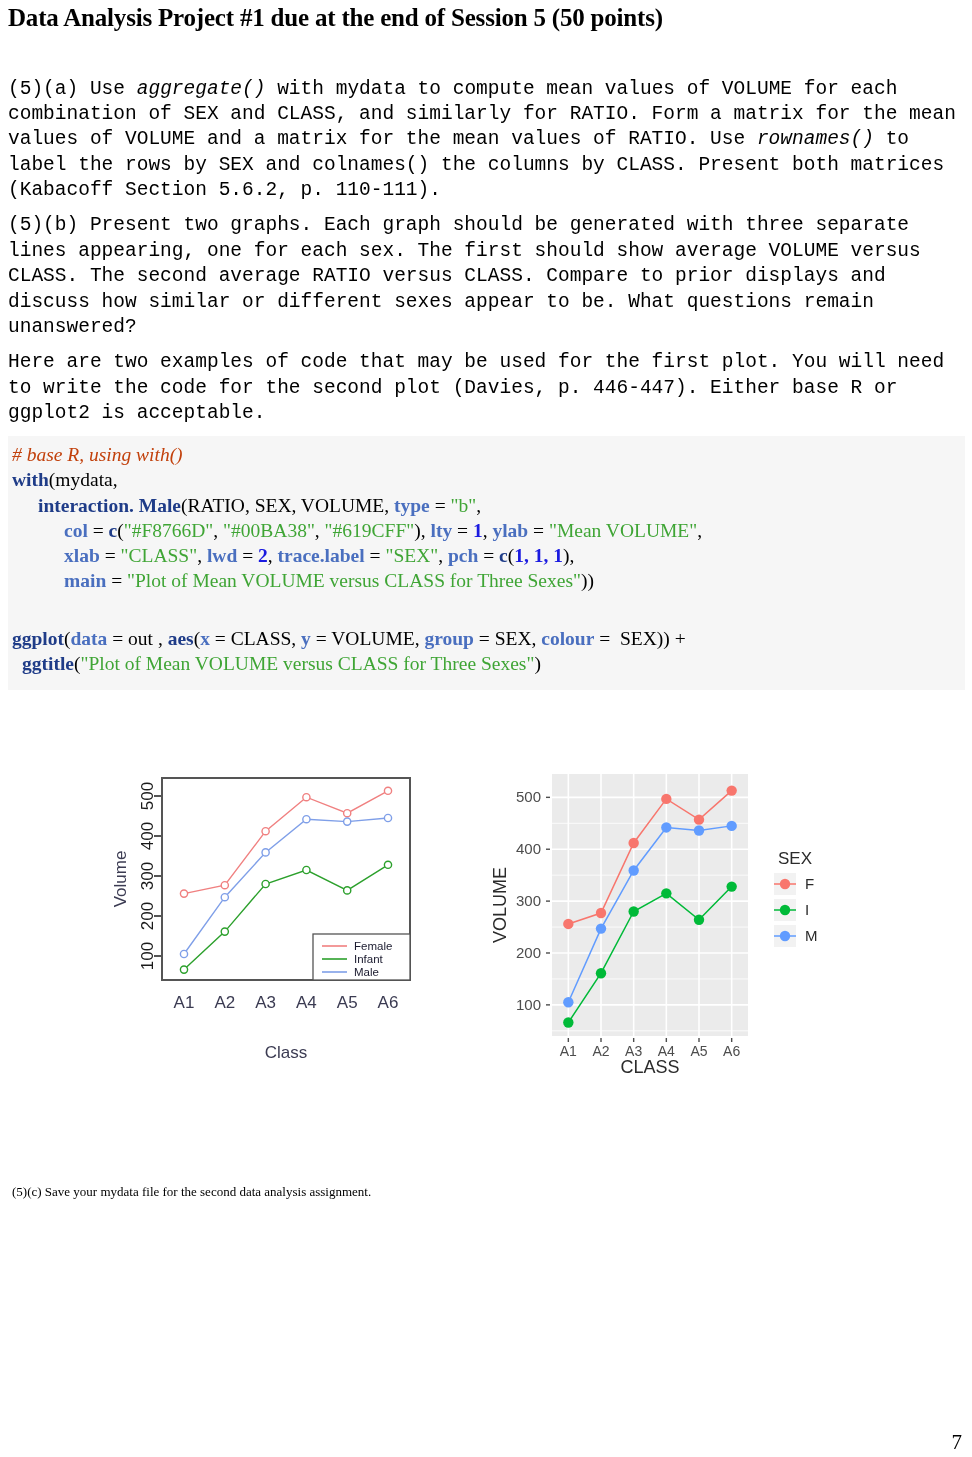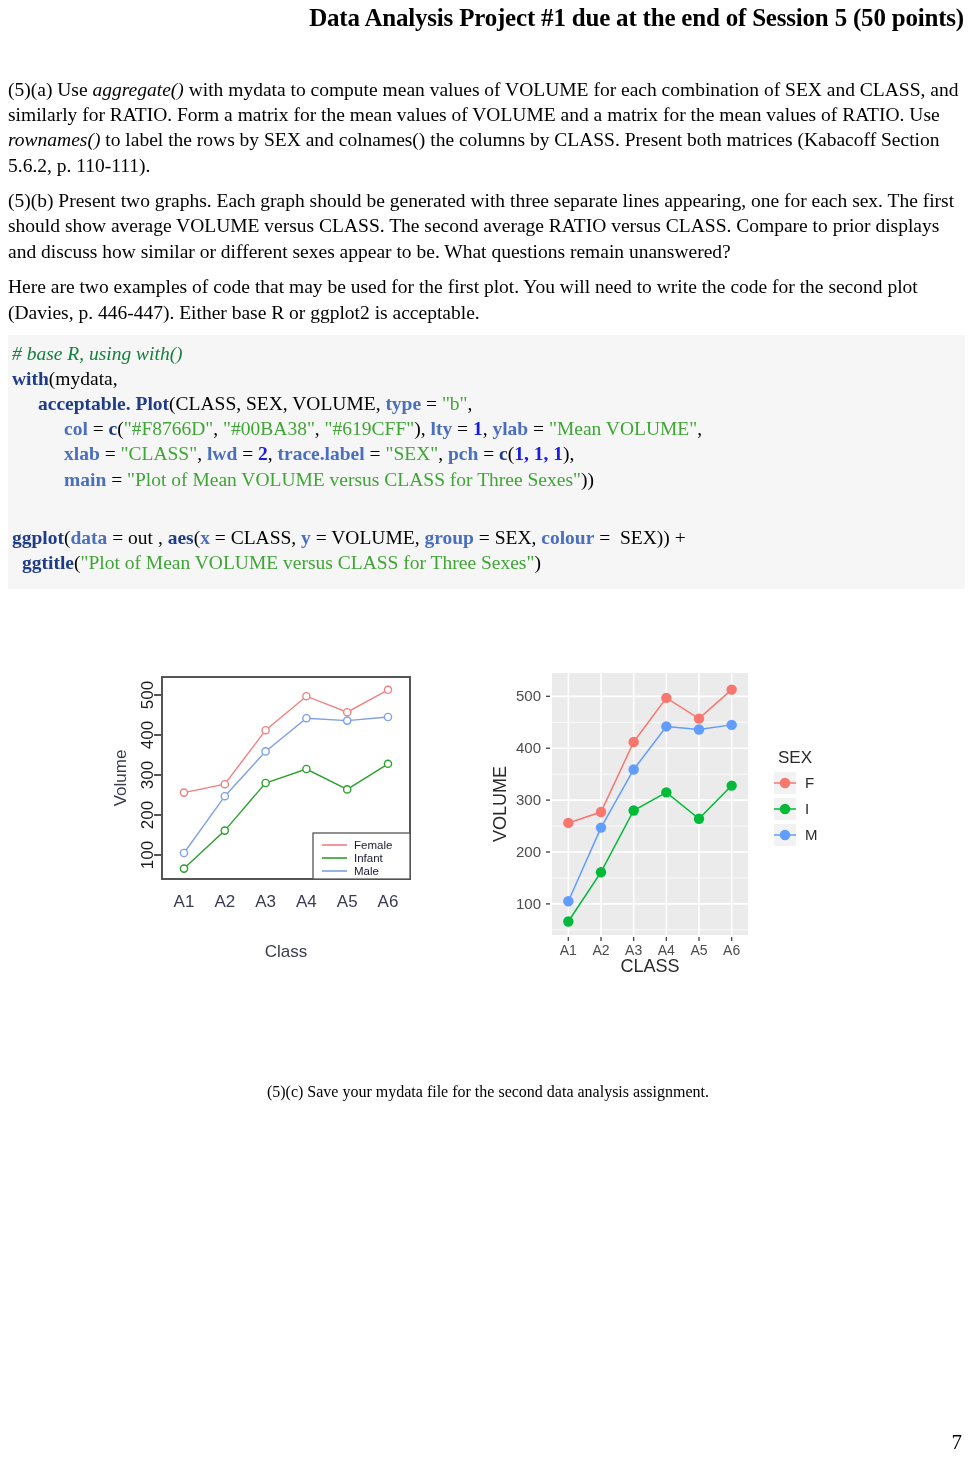--- a/index.html
+++ b/index.html
@@ -16,51 +16,51 @@
     overflow: hidden;
   }
   .page {
     position: relative;
     width: 972px;
     height: 1457px;
     box-sizing: border-box;
     padding: 0 8px;
   }
   .doc-title {
-    text-align: right;
+    text-align: left;
     font-family: "Liberation Serif", serif;
     font-weight: bold;
     font-size: 25px;
     letter-spacing: -0.2px;
     margin: 4px 0 0 0;
     line-height: 1.15;
   }
   .para {
-    font-family: Liberation Serif, serif;
+    font-family: Liberation Mono, monospace;
     font-size: 19.5px;
     line-height: 1.30;
     margin: 0 0 10px 0;
     text-align: left;
   }
   .para.first { margin-top: 44px; }
   .para em { font-style: italic; }
 
   
   .codeblock {
     background: #f6f6f6;
     padding: 6px 4px 14px 4px;
     margin: 8px 0 0 0;
     font-family: "Liberation Serif", serif;
     font-size: 19.5px;
     line-height: 1.29;
     width: 957px;
     box-sizing: border-box;
   }
   .codeline { white-space: pre-wrap; }
-  .cm  { color: #15803d; font-style: italic; margin-top: 33px; }      
+  .cm  { color: #c2410c; font-style: italic; margin-top: 33px; }      
   .fn  { color: #1f3c88; font-weight: bold; }       
   .arg { color: #4a6fbf; font-weight: bold; }                          
   .str { color: #3fa535; }                          
   .num { color: #1a1ae0; font-weight: bold; }       
   .pl  { color: #000000; }                          
   .ind1 { padding-left: 26px; }
   .ind2 { padding-left: 52px; }
   .ind-sm { padding-left: 10px; }
   .blank { height: 19px; }
 
@@ -77,24 +77,23 @@
     top: 0;
   }
   .fig-base { left: 92px; }
   .fig-gg   { left: 470px; }
 
   svg text { font-family: "Liberation Sans", sans-serif; }
 
   
   .closing {
     font-family: "Liberation Serif", serif;
-    font-size: 16px;
+    font-size: 13px;
     margin-top: 48px;
     padding-left: 4px;
-    text-align: center;
   }
   .pagenum {
     position: absolute;
     right: 10px;
     bottom: 6px;
     font-family: "Liberation Serif", serif;
     font-size: 21px;
   }
 </style>
 </head>
@@ -106,21 +105,21 @@
 
   <p class="para first"><span>(5)(a) Use </span><em>aggregate()</em><span> with mydata to compute mean values of VOLUME for each combination of SEX and CLASS, and similarly for RATIO. Form a matrix for the mean values of VOLUME and a matrix for the mean values of RATIO. Use </span><em>rownames()</em><span> to label the rows by SEX and colnames() the columns by CLASS. Present both matrices (Kabacoff Section 5.6.2, p. 110-111).</span></p>
 
   <p class="para">(5)(b) Present two graphs. Each graph should be generated with three separate lines appearing, one for each sex. The first should show average VOLUME versus CLASS. The second average RATIO versus CLASS. Compare to prior displays and discuss how similar or different sexes appear to be. What questions remain unanswered?</p>
 
   <p class="para">Here are two examples of code that may be used for the first plot. You will need to write the code for the second plot (Davies, p. 446-447). Either base R or ggplot2 is acceptable.</p>
 
   <div class="codeblock">
     <div class="codeline"><span class="cm"># base R, using with()</span></div>
     <div class="codeline"><span class="fn">with</span><span class="pl">(mydata,</span></div>
-    <div class="codeline ind1"><span class="fn">acceptable. Plot</span><span class="pl">(CLASS, SEX, VOLUME, </span><span class="arg">type</span><span class="pl"> = </span><span class="str">"b"</span><span class="pl">,</span></div>
+    <div class="codeline ind1"><span class="fn">interaction. Male</span><span class="pl">(RATIO, SEX, VOLUME, </span><span class="arg">type</span><span class="pl"> = </span><span class="str">"b"</span><span class="pl">,</span></div>
     <div class="codeline ind2"><span class="arg">col</span><span class="pl"> = </span><span class="fn">c</span><span class="pl">(</span><span class="str">"#F8766D"</span><span class="pl">, </span><span class="str">"#00BA38"</span><span class="pl">, </span><span class="str">"#619CFF"</span><span class="pl">), </span><span class="arg">lty</span><span class="pl"> = </span><span class="num">1</span><span class="pl">, </span><span class="arg">ylab</span><span class="pl"> = </span><span class="str">"Mean VOLUME"</span><span class="pl">,</span></div>
     <div class="codeline ind2"><span class="arg">xlab</span><span class="pl"> = </span><span class="str">"CLASS"</span><span class="pl">, </span><span class="arg">lwd</span><span class="pl"> = </span><span class="num">2</span><span class="pl">, </span><span class="arg">trace.label</span><span class="pl"> = </span><span class="str">"SEX"</span><span class="pl">, </span><span class="arg">pch</span><span class="pl"> = </span><span class="fn">c</span><span class="pl">(</span><span class="num">1, 1, 1</span><span class="pl">),</span></div>
     <div class="codeline ind2"><span class="arg">main</span><span class="pl"> = </span><span class="str">"Plot of Mean VOLUME versus CLASS for Three Sexes"</span><span class="pl">))</span></div>
     <div class="blank"></div>
     <div class="code-sep"></div>
     <div class="codeline"><span class="fn">ggplot</span><span class="pl">(</span><span class="arg">data</span><span class="pl"> = out , </span><span class="fn">aes</span><span class="pl">(</span><span class="arg">x</span><span class="pl"> = CLASS, </span><span class="arg">y</span><span class="pl"> = VOLUME, </span><span class="arg">group</span><span class="pl"> = SEX, </span><span class="arg">colour</span><span class="pl"> =  SEX)) +</span></div>
     <div class="codeline ind-sm"><span class="fn">ggtitle</span><span class="pl">(</span><span class="str">"Plot of Mean VOLUME versus CLASS for Three Sexes"</span><span class="pl">)</span></div>
   </div>
 
   <div class="figures">

